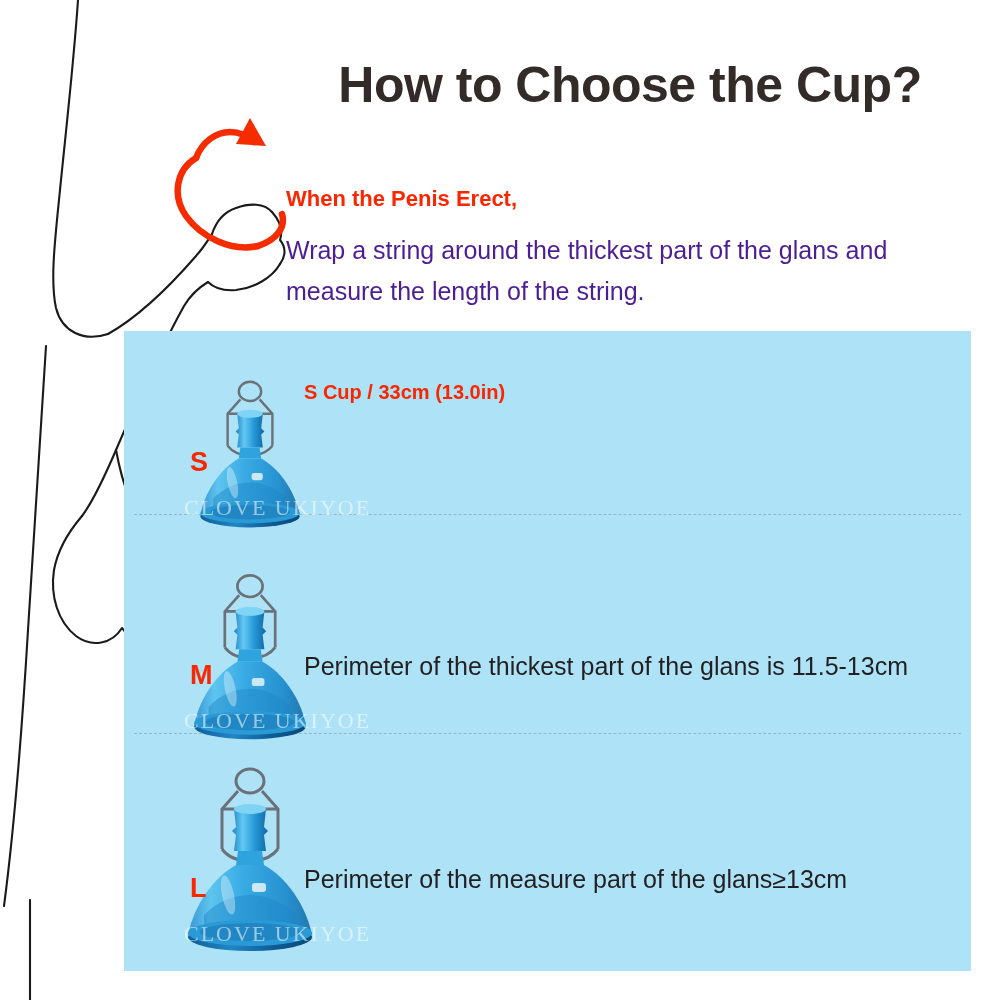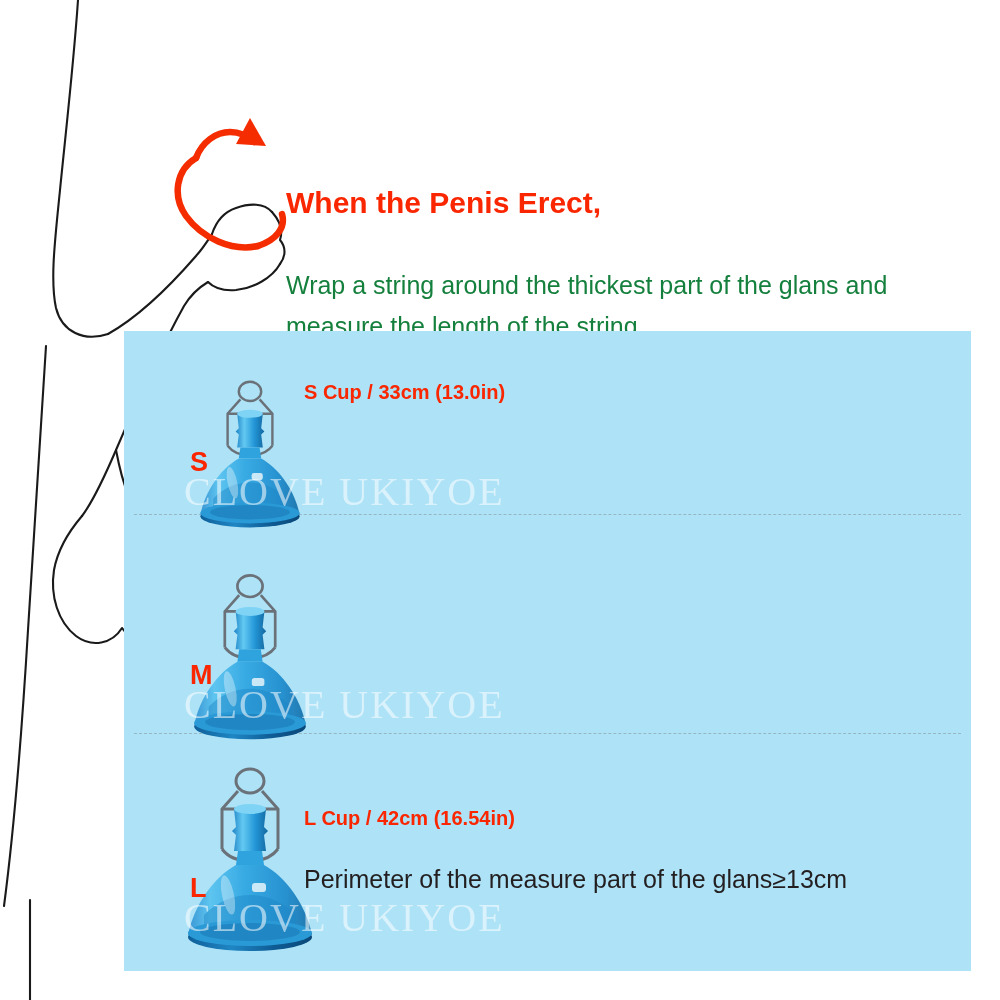--- a/index.html
+++ b/index.html
@@ -39,34 +39,33 @@
     font-weight: bold;
     color: #332b28;
     letter-spacing: -0.5px;
     line-height: 1.1;
     white-space: nowrap;
   }
   #subtitle {
     position: absolute;
     left: 286px;
     top: 186px;
-    font-size: 30px;
+    font-size: 22px;
     font-weight: bold;
     color: #fa2600;
     white-space: nowrap;
   }
   #bodytext {
     position: absolute;
     left: 286px;
     top: 230px;
     width: 700px;
     font-size: 25px;
-    color: #15803d;
+    color: #4c1d95;
     line-height: 1.65;
-    margin-top: 35px;
   }
 
   
   #panel {
     position: absolute;
     left: 124px;
     top: 331px;
     width: 847px;
     height: 640px;
     background: #ade2f7;
@@ -125,23 +124,23 @@
     top: 108px;
     font-size: 25px;
     color: #231f20;
     white-space: nowrap;
   }
 
   
   .watermark {
     position: absolute;
     left: 60px;
-    top: 137px;
+    top: 164px;
     font-family: "Liberation Serif", serif;
-    font-size: 40px;
+    font-size: 22px;
     letter-spacing: 2px;
     color: rgba(255,255,255,0.55);
     pointer-events: none;
     white-space: nowrap;
   }
 </style>
 </head>
 <body>
 
 <div id="page">
@@ -172,20 +171,21 @@
     </g>
 
     <g fill="none" stroke="#f52c00" stroke-width="6.5" stroke-linecap="round">
       <path d="M196 158 C176 170 172 196 186 216 C202 238 232 252 258 246"></path>
       <path d="M258 246 C276 240 286 228 282 214"></path>
       <path d="M196 158 C202 142 216 132 230 132 C240 132 248 136 254 142"></path>
     </g>
     <polygon points="250,118 266,146 236,144" fill="#f52c00"></polygon>
   </svg>
 
+  <div id="title">How to Choose the Cup?</div>
   <div id="subtitle">When the Penis Erect,</div>
   <div id="bodytext">Wrap a string around the thickest part of the glans and measure the length of the string.</div>
 
   <div id="panel">
 
     <div class="divider d0"></div>
     <div class="divider d1"></div>
 
     <div class="row r0">
       <div class="cup-wrap">
@@ -278,20 +278,21 @@
           <path d="M44 150 C58 136 74 130 90 130 C106 130 122 136 136 150 L136 168 L44 168 Z" fill="#1d86c6" opacity="0.45"></path>
           <ellipse cx="90" cy="172" rx="62" ry="14" fill="url(#rimg1)"></ellipse>
           <ellipse cx="90" cy="168" rx="62" ry="13" fill="#2a9ad6"></ellipse>
           <ellipse cx="90" cy="167" rx="50" ry="9" fill="#1b7cb8" opacity="0.6"></ellipse>
           <ellipse cx="68" cy="130" rx="6" ry="20" fill="#ffffff" opacity="0.35" transform="rotate(-12 68 130)"></ellipse>
           <rect x="92" y="118" width="14" height="9" rx="3" fill="#ffffff" opacity="0.75"></rect>
         </svg>
         <span class="size-letter">M</span>
       </div>
       <div class="watermark">CLOVE UKIYOE</div>
+      <div class="row-desc">Perimeter of the thickest part of the glans is 11.5-13cm</div>
     </div>
 
     <div class="row r2">
       <div class="cup-wrap">
         <svg viewBox="0 0 180 198" width="180" height="198" style="transform:scale(1);transform-origin:50% 100%;">
           <defs>
             <linearGradient id="bodyg2" x1="0" y1="0" x2="1" y2="0">
               <stop offset="0%" stop-color="#2f8fd0"></stop>
               <stop offset="18%" stop-color="#57c2ef"></stop>
               <stop offset="45%" stop-color="#2ea6e2"></stop>
@@ -324,18 +325,17 @@
           <path d="M44 150 C58 136 74 130 90 130 C106 130 122 136 136 150 L136 168 L44 168 Z" fill="#1d86c6" opacity="0.45"></path>
           <ellipse cx="90" cy="172" rx="62" ry="14" fill="url(#rimg2)"></ellipse>
           <ellipse cx="90" cy="168" rx="62" ry="13" fill="#2a9ad6"></ellipse>
           <ellipse cx="90" cy="167" rx="50" ry="9" fill="#1b7cb8" opacity="0.6"></ellipse>
           <ellipse cx="68" cy="130" rx="6" ry="20" fill="#ffffff" opacity="0.35" transform="rotate(-12 68 130)"></ellipse>
           <rect x="92" y="118" width="14" height="9" rx="3" fill="#ffffff" opacity="0.75"></rect>
         </svg>
         <span class="size-letter">L</span>
       </div>
       <div class="watermark">CLOVE UKIYOE</div>
-      <div class="row-title">L Cup / 42cm (16.54in)</div>
       <div class="row-desc">Perimeter of the measure part of the glans≥13cm</div>
     </div>
 
   </div>
 </div>
 
 </body></html>

